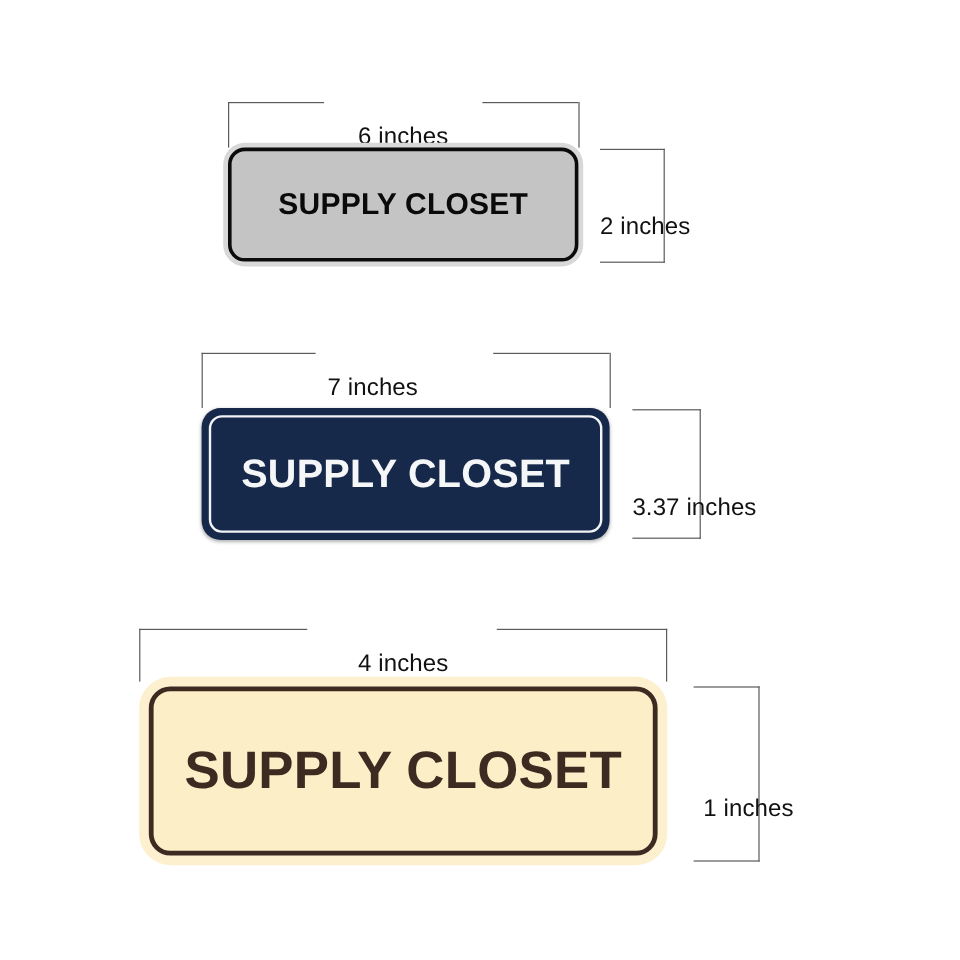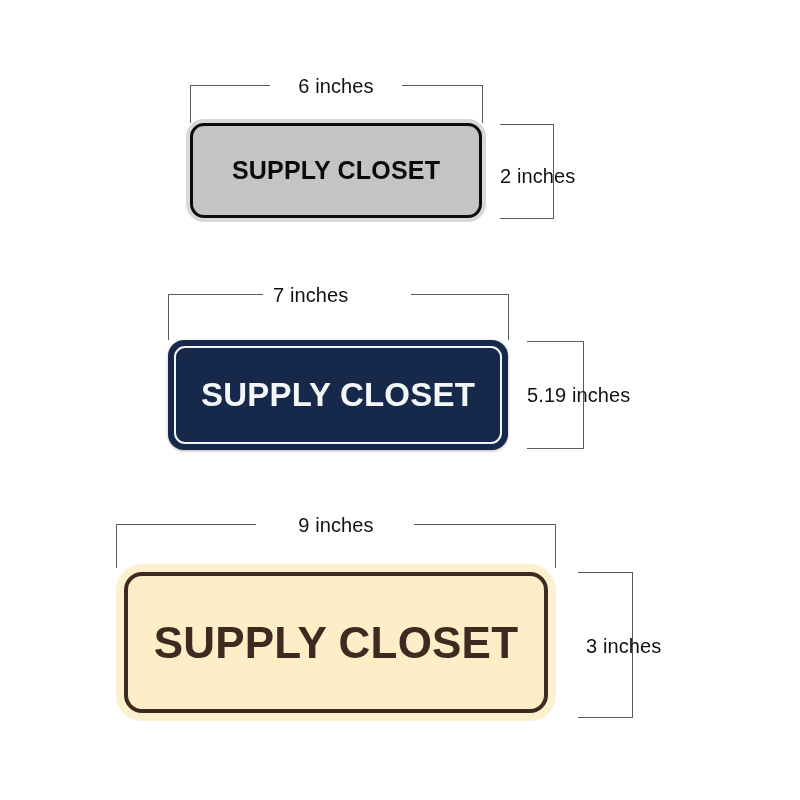--- a/index.html
+++ b/index.html
@@ -27,20 +27,21 @@
   .abs { position: absolute; }
 
   
   .dim-label {
     position: absolute;
     font-size: 20px;
     color: #111111;
     white-space: nowrap;
     letter-spacing: 0.1px;
     line-height: 1;
+    margin-top: 28px;
   }
   .dim-line-h {
     position: absolute;
     height: 1px;
     background: #5a5a5a;
   }
   .dim-line-v {
     position: absolute;
     width: 1px;
     background: #5a5a5a;
@@ -116,53 +117,53 @@
     <div class="dim-line-v abs" style="left:482px; top:85px; height:38px;"></div>
     <div class="dim-label" style="left:280px; top:76px; width:112px; text-align:center;">6 inches</div>
 
     <div class="sign sign--gray" style="left:190px; top:123px; width:292px; height:95px;">
       <span class="sign-text" style="font-size:25px;">SUPPLY CLOSET</span>
     </div>
 
     <div class="dim-line-v abs" style="left:553px; top:124px; height:95px;"></div>
     <div class="dim-line-h abs" style="left:500px; top:124px; width:54px;"></div>
     <div class="dim-line-h abs" style="left:500px; top:218px; width:54px;"></div>
-    <div class="dim-label" style="left:500px; top:166px;">2 inches</div>
+    <div class="dim-label" style="left:500px; top:151px;">2 inches</div>
   </div>
 
   <div>
 
     <div class="dim-line-h abs" style="left:168px; top:294px; width:95px;"></div>
     <div class="dim-line-h abs" style="left:411px; top:294px; width:97px;"></div>
     <div class="dim-line-v abs" style="left:168px; top:294px; height:46px;"></div>
     <div class="dim-line-v abs" style="left:508px; top:294px; height:46px;"></div>
     <div class="dim-label" style="left:273px; top:285px; width:130px; text-align:left;">7 inches</div>
 
     <div class="sign sign--navy" style="left:168px; top:340px; width:340px; height:110px;">
       <span class="sign-inner"></span>
       <span class="sign-text" style="font-size:33px;">SUPPLY CLOSET</span>
     </div>
 
     <div class="dim-line-v abs" style="left:583px; top:341px; height:108px;"></div>
     <div class="dim-line-h abs" style="left:527px; top:341px; width:57px;"></div>
     <div class="dim-line-h abs" style="left:527px; top:448px; width:57px;"></div>
-    <div class="dim-label" style="left:527px; top:385px;">5.19 inches</div>
+    <div class="dim-label" style="left:527px; top:385px;">3.37 inches</div>
   </div>
 
   <div>
 
     <div class="dim-line-h abs" style="left:116px; top:524px; width:140px;"></div>
     <div class="dim-line-h abs" style="left:414px; top:524px; width:142px;"></div>
     <div class="dim-line-v abs" style="left:116px; top:524px; height:44px;"></div>
     <div class="dim-line-v abs" style="left:555px; top:524px; height:44px;"></div>
-    <div class="dim-label" style="left:266px; top:515px; width:140px; text-align:center;">9 inches</div>
+    <div class="dim-label" style="left:266px; top:515px; width:140px; text-align:center;">4 inches</div>
 
     <div class="sign sign--cream" style="left:124px; top:572px; width:424px; height:141px;">
       <span class="sign-text" style="font-size:44px;">SUPPLY CLOSET</span>
     </div>
 
     <div class="dim-line-v abs" style="left:632px; top:572px; height:146px;"></div>
     <div class="dim-line-h abs" style="left:578px; top:572px; width:55px;"></div>
     <div class="dim-line-h abs" style="left:578px; top:717px; width:55px;"></div>
-    <div class="dim-label" style="left:586px; top:636px;">3 inches</div>
+    <div class="dim-label" style="left:586px; top:636px;">1 inches</div>
   </div>
 
 </div>
 
 </body></html>

